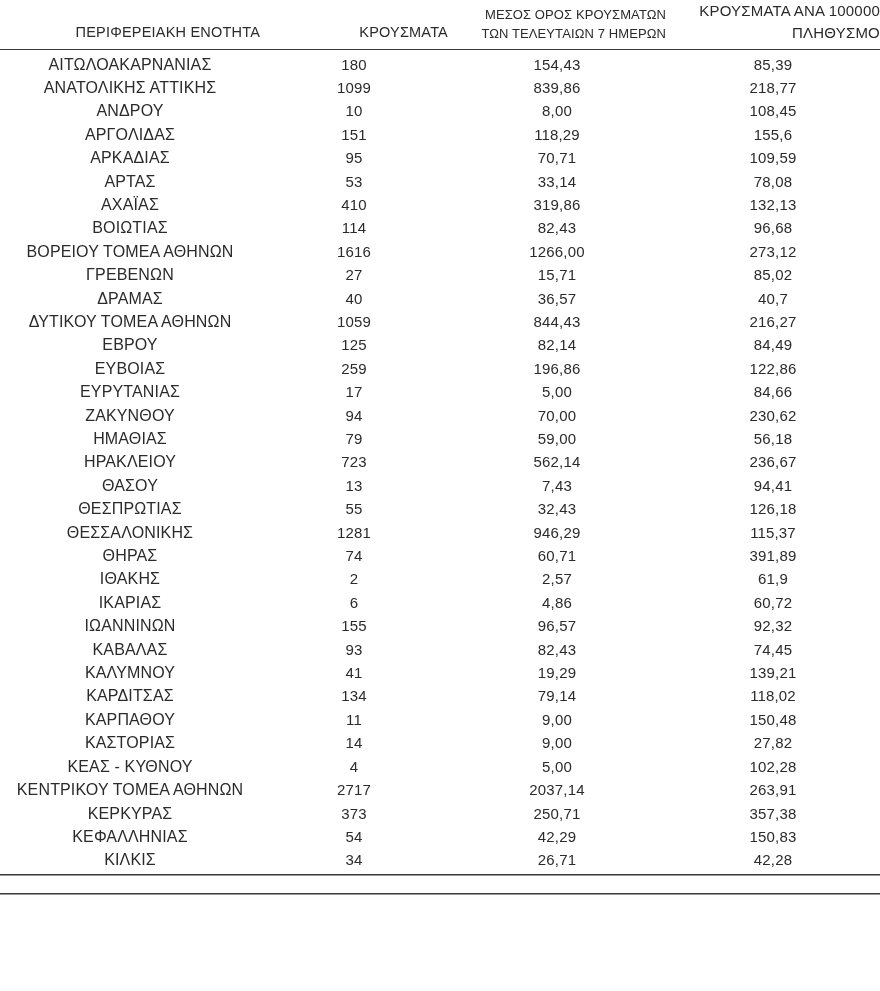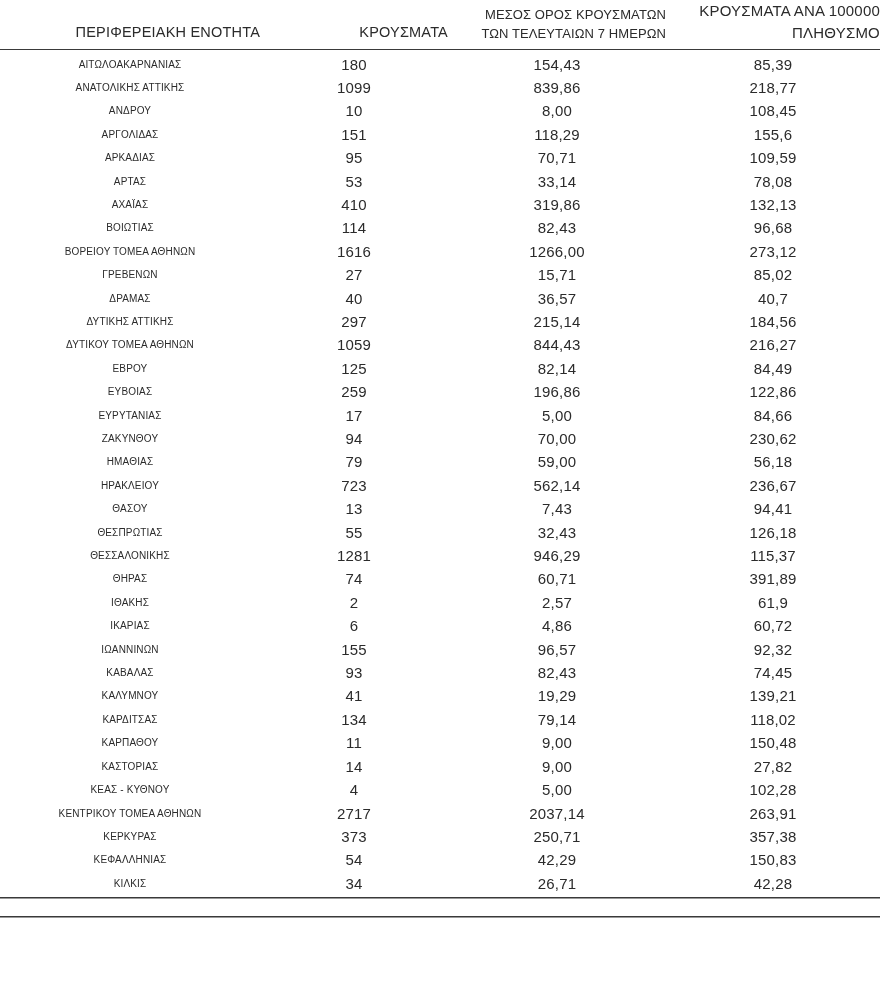--- a/index.html
+++ b/index.html
@@ -79,21 +79,21 @@
     margin: 0;
     height: 23.4px;
     line-height: 23.4px;
     font-size: 15px;
     text-align: center;
     white-space: nowrap;
     color: #2b2b2b;
     letter-spacing: .15px;
   }
 
-  tbody td.region { font-size: 10px; margin-top: 9px; }
+  tbody td.region { font-size: 16px; margin-top: 9px; }
   tbody td.num    { font-size: 15px; }
 
   
   .bottom-rules {
     width: 880px;
   }
   .rule-thick {
     height: 0;
     border-top: 1px solid #3a3a3a;
     border-bottom: 1px solid #9a9a9a;
@@ -208,26 +208,20 @@
           <td class="num">15,71</td>
           <td class="num">85,02</td>
         </tr>
         <tr>
           <td class="region">ΔΡΑΜΑΣ</td>
           <td class="num">40</td>
           <td class="num">36,57</td>
           <td class="num">40,7</td>
         </tr>
         <tr>
-          <td class="region">ΔΥΤΙΚΗΣ ΑΤΤΙΚΗΣ</td>
-          <td class="num">297</td>
-          <td class="num">215,14</td>
-          <td class="num">184,56</td>
-        </tr>
-        <tr>
           <td class="region">ΔΥΤΙΚΟΥ ΤΟΜΕΑ ΑΘΗΝΩΝ</td>
           <td class="num">1059</td>
           <td class="num">844,43</td>
           <td class="num">216,27</td>
         </tr>
         <tr>
           <td class="region">ΕΒΡΟΥ</td>
           <td class="num">125</td>
           <td class="num">82,14</td>
           <td class="num">84,49</td>

